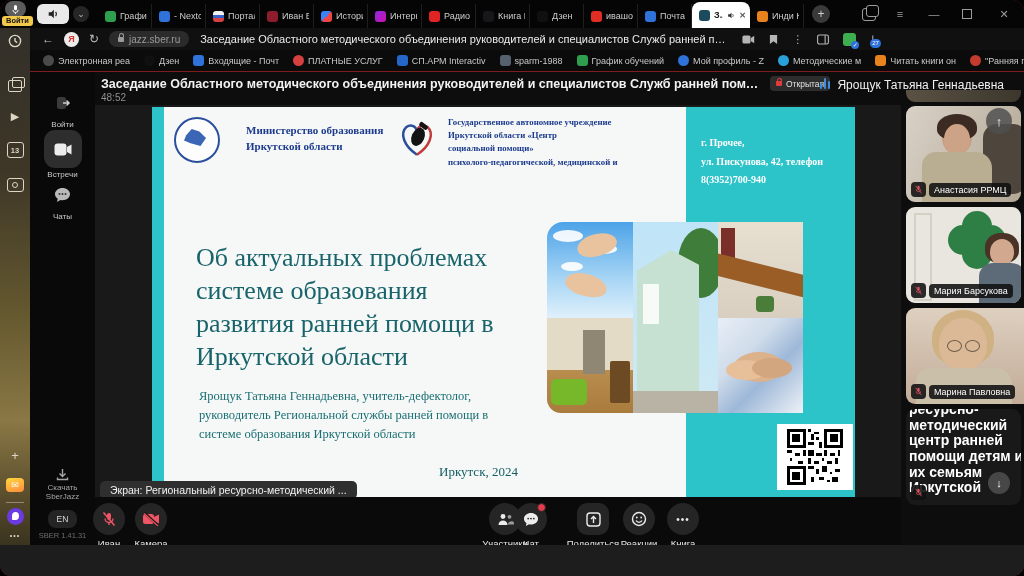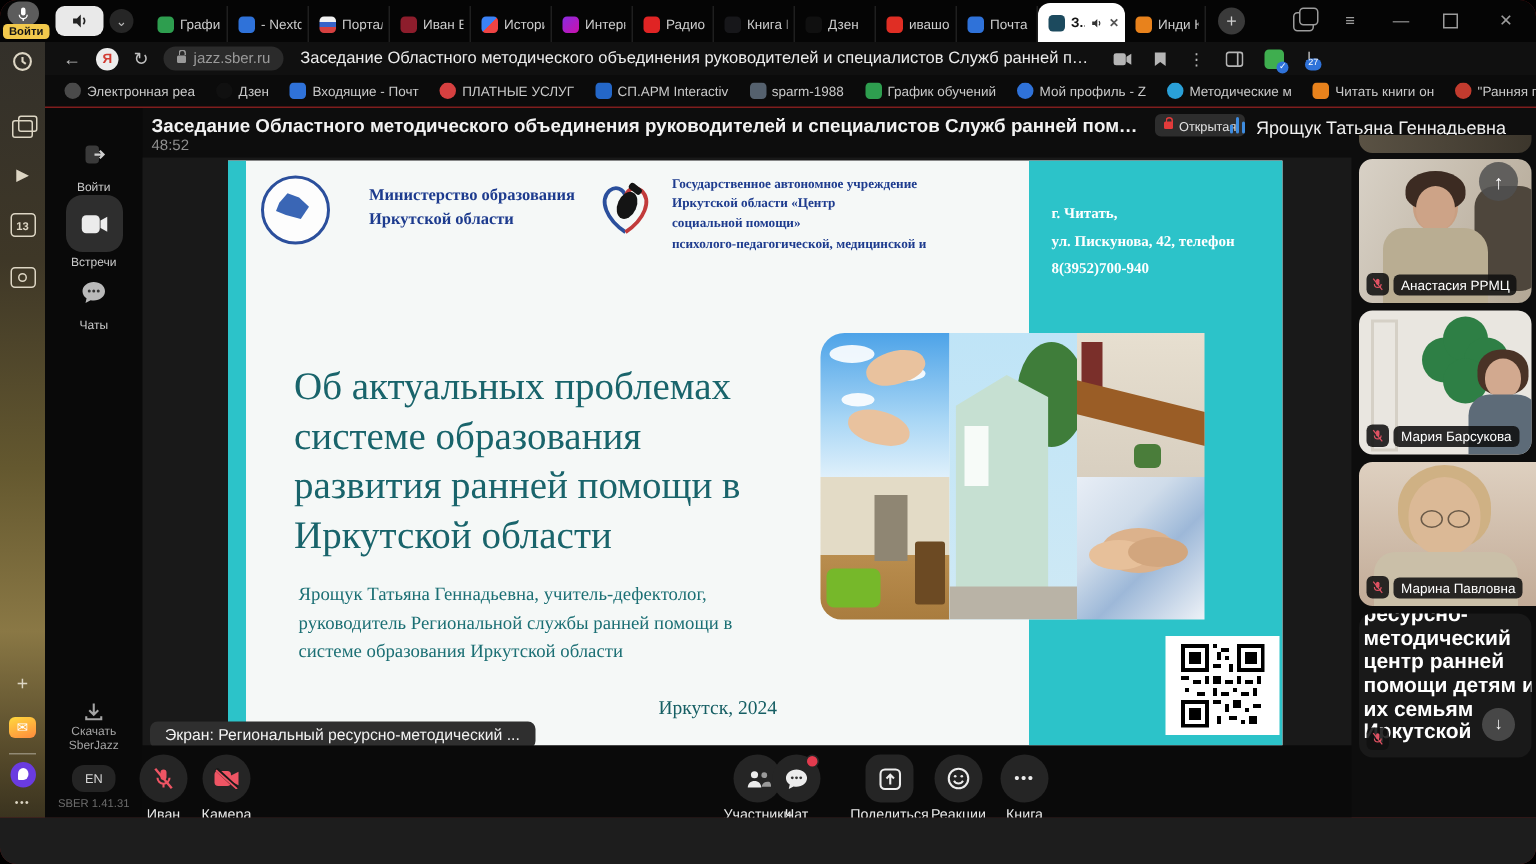--- a/index.html
+++ b/index.html
@@ -406,21 +406,21 @@
       <rect x="22" y="5" width="9" height="4.5" rx="2" transform="rotate(38 26 7)" fill="#141414"></rect>
     </svg>
     <div class="otext">
       <div>Государственное автономное учреждение</div>
       <div>Иркутской области «Центр</div>
       <div>социальной помощи»</div>
       <div>психолого-педагогической, медицинской и</div>
     </div>
 
     <div class="addr">
-      <div>г. Читать,</div>
+      <div>г. Прочее,</div>
       <div>ул. Пискунова, 42, телефон</div>
       <div>8(3952)700-940</div>
     </div>
 
     <div class="photo ph-sky" style="left:395px;top:115px;width:86px;height:96px;">
       <span class="cloud" style="left:6px;top:8px;width:30px;height:12px;"></span>
       <span class="cloud" style="left:44px;top:22px;width:26px;height:10px;"></span>
       <span class="cloud" style="left:14px;top:40px;width:22px;height:9px;"></span>
       <span class="hand" style="left:30px;top:12px;width:40px;height:22px;transform:rotate(-18deg);"></span>
       <span class="hand" style="left:18px;top:52px;width:42px;height:22px;transform:rotate(12deg);"></span>

